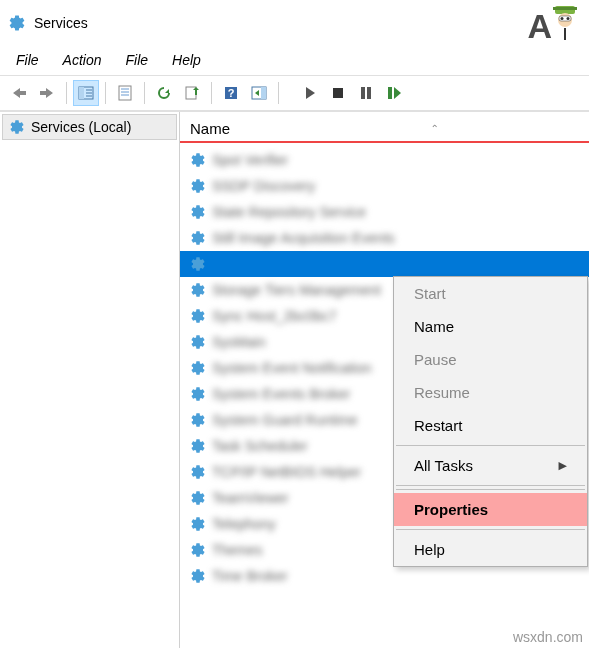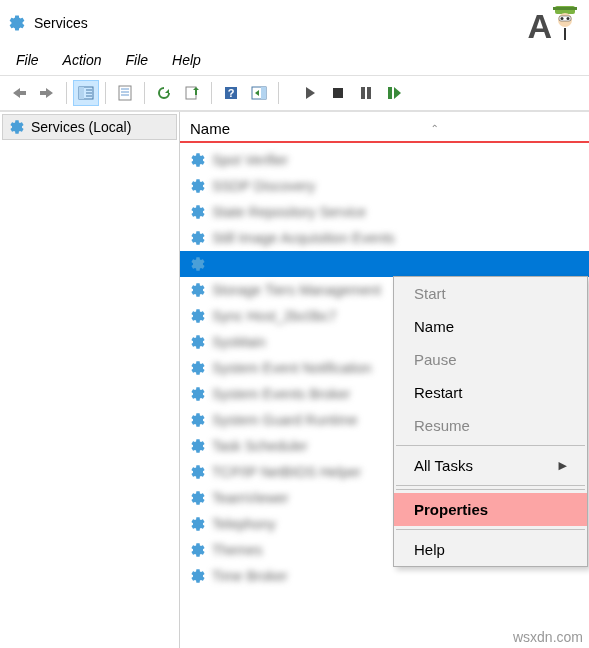--- a/index.html
+++ b/index.html
@@ -329,25 +329,25 @@
 <div class="context-menu">
   <div class="cm-item disabled">
       <span>Start</span>
     </div>
   <div class="cm-item">
       <span>Name</span>
     </div>
   <div class="cm-item disabled">
       <span>Pause</span>
     </div>
+  <div class="cm-item disabled">
+      <span>Resume</span>
+    </div>
   <div class="cm-item">
       <span>Restart</span>
-    </div>
-  <div class="cm-item disabled">
-      <span>Resume</span>
     </div>
   <div class="cm-sep"></div>
   <div class="cm-item">
       <span>All Tasks</span>
       <span class="cm-arrow">▶</span>
     </div>
   <div class="cm-sep"></div>
   <div class="cm-sep"></div>
   <div class="cm-item highlight">
       <span style="font-weight:bold">Properties</span>

